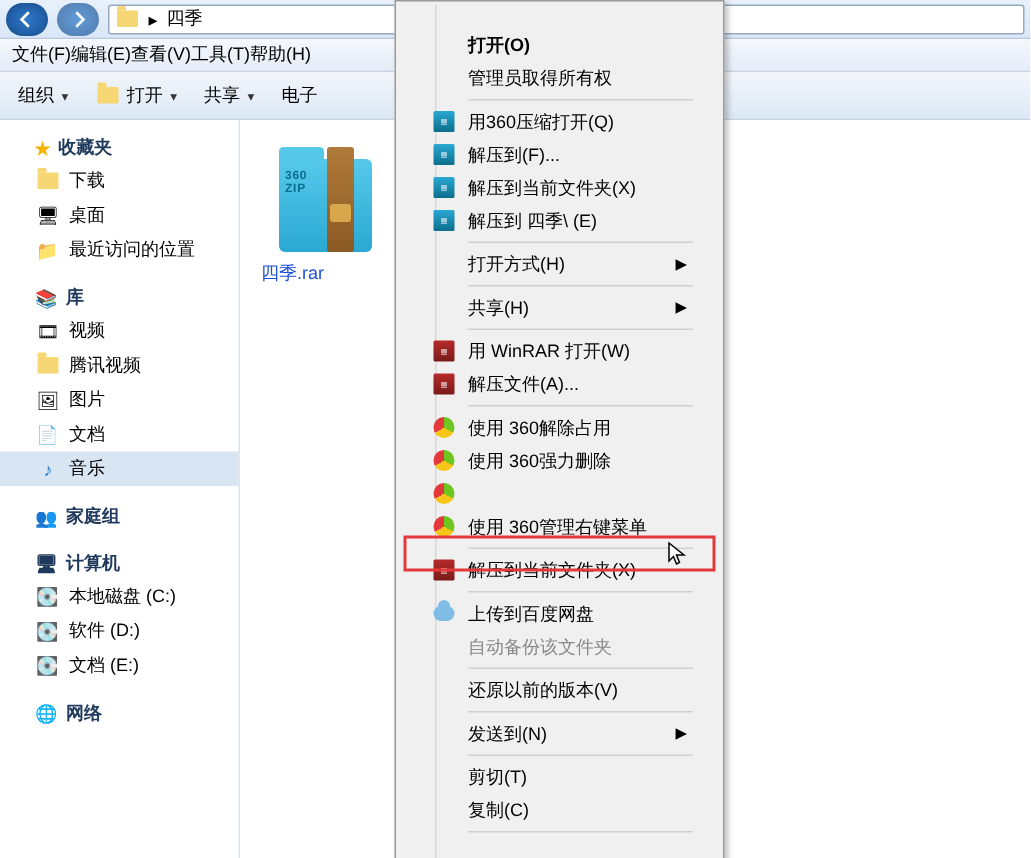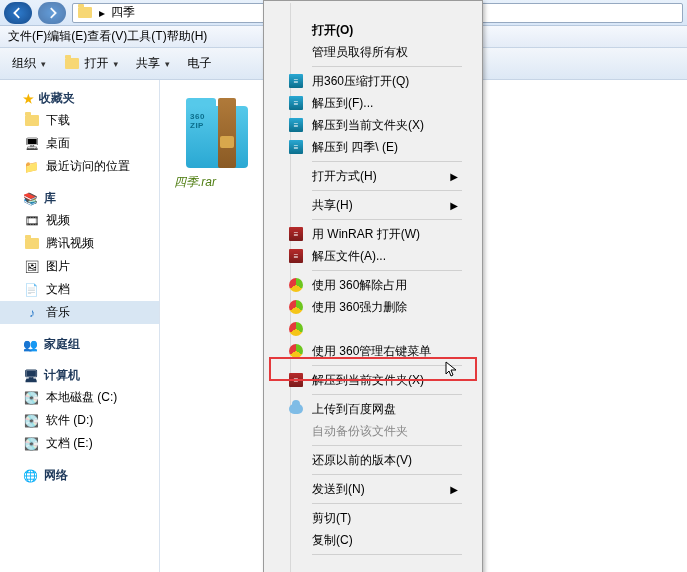--- a/index.html
+++ b/index.html
@@ -29,21 +29,21 @@
 .icon { width: 16px; height: 16px; display: inline-flex; align-items: center; justify-content: center; font-size: 12px; }
 
 .content { flex: 1; padding: 16px; position: relative; }
 .file { width: 86px; position: absolute; left: 14px; top: 18px; }
 .file-ico { width: 70px; height: 70px; margin: 0 auto 6px; position: relative; }
 .file-ico .base { position: absolute; inset: 8px 4px 0 4px; background: linear-gradient(#56c9ea, #2aa8d3); border-radius: 4px; }
 .file-ico .tab { position: absolute; left: 4px; top: 0; width: 30px; height: 12px; background: #56c9ea; border-radius: 3px 3px 0 0; }
 .file-ico .badge { position: absolute; left: 8px; top: 14px; font-size: 8px; color: #0b6e8c; font-weight: bold; letter-spacing: .5px; }
 .file-ico .zip { position: absolute; right: 16px; top: 0; bottom: 0; width: 18px; background: linear-gradient(#b07a3a, #8a5a24); border-radius: 2px; }
 .file-ico .buckle { position: absolute; right: 18px; top: 38px; width: 14px; height: 12px; background: #d8a74c; border-radius: 2px; }
-.file-name { font-size: 12px; color: #4d7c0f; font-style: italic; }
+.file-name { font-size: 12px; color: #1d4ed8; }
 
 .ctx { position: absolute; left: 263px; top: 0; width: 220px; background: #f0f0f0; border: 1px solid #9a9a9a; box-shadow: 2px 2px 4px rgba(0,0,0,.25); padding: 18px; }
 .ctx-item { display: flex; align-items: center; height: 22px; padding: 0 22px 0 30px; position: relative; cursor: default; }
 .ctx-item.bold { font-weight: bold; }
 .ctx-item.disabled { color: #888; }
 .ctx-item .ico { position: absolute; left: 6px; width: 16px; height: 16px; display: flex; align-items: center; justify-content: center; }
 .ctx-item .arrow { position: absolute; right: 6px; font-size: 10px; }
 .ctx-sep { height: 1px; background: #d0d0d0; margin: 3px 2px 3px 30px; }
 .ctx-gutter { position: absolute; left: 26px; top: 2px; bottom: 2px; width: 1px; background: #d8d8d8; }
 .ctx-hl { position: absolute; left: 269px; top: 357px; width: 208px; height: 24px; border: 2px solid #e4393c; pointer-events: none; }

